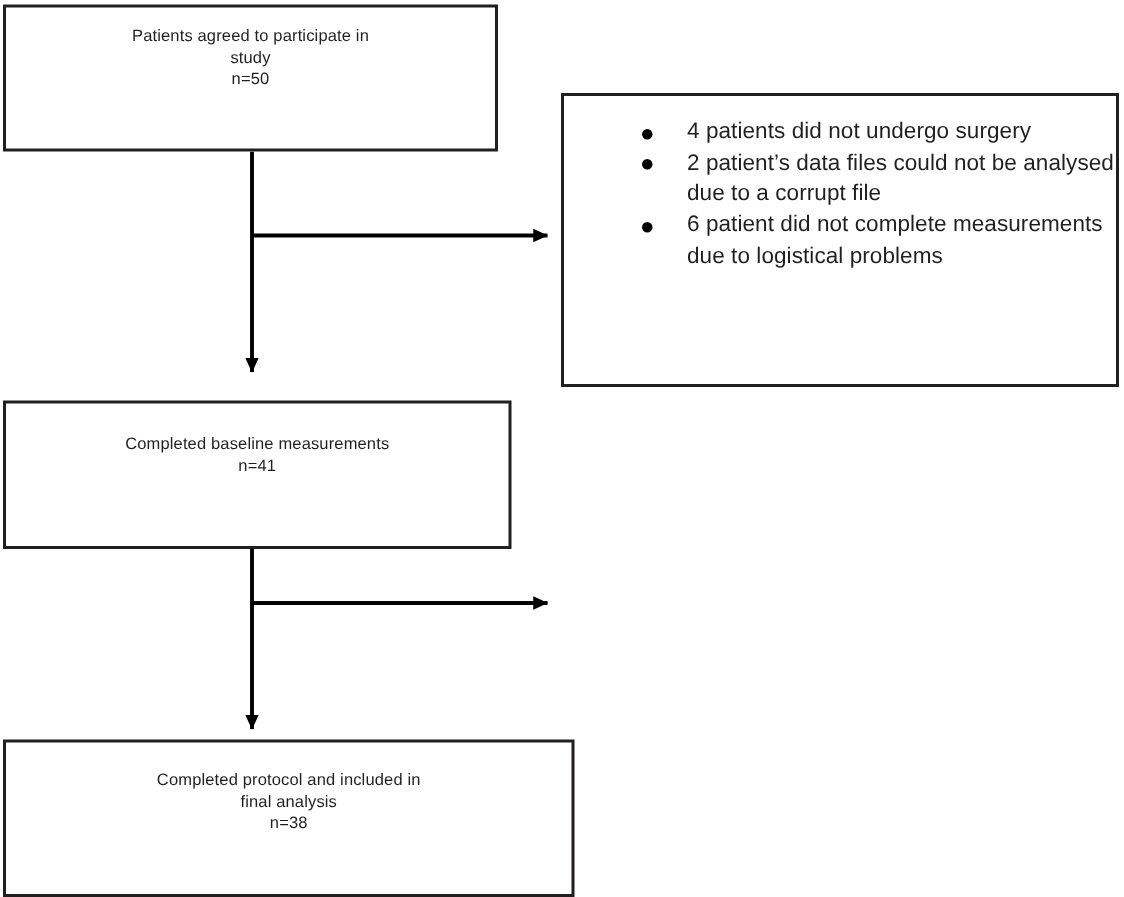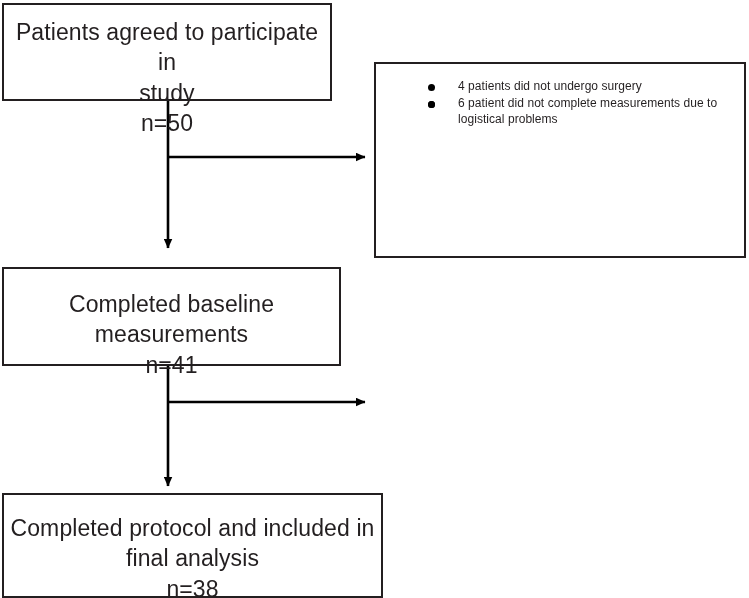--- a/index.html
+++ b/index.html
@@ -24,40 +24,40 @@
     box-sizing: border-box;
     border: 2px solid #231f20;
     background: #ffffff;
     display: flex;
     flex-direction: column;
     align-items: center;
     justify-content: flex-start;
   }
   .node-text {
     text-align: center;
-    font-size: 23px;
+    font-size: 11px;
     line-height: 1.32;
     color: #231f20;
     white-space: pre-line;
     letter-spacing: 0.1px;
   }
   .exclusion-box {
     position: absolute;
     box-sizing: border-box;
     border: 2px solid #231f20;
     background: #ffffff;
   }
   .bullet-list {
     list-style: none;
     margin: 0;
     padding: 0;
   }
   .bullet-item {
     position: relative;
-    font-size: 12px;
+    font-size: 15px;
     line-height: 1.38;
     color: #231f20;
     padding-left: 82px;
     margin: 0 0 0 0;
     letter-spacing: 0.05px;
   }
   .bullet-dot {
     position: absolute;
     left: 52px;
     top: 0.52em;
@@ -111,20 +111,21 @@
   </div>
 
   <div class="exclusion-box" style="left:374px; top:62px; width:372px; height:196px; padding-top:14px;">
     <ul class="bullet-list">
       <li class="bullet-item">
         <span class="bullet-dot"></span>
         <span>4 patients did not undergo surgery</span>
       </li>
       <li class="bullet-item">
         <span class="bullet-dot"></span>
+        <span>2 patient’s data files could not be analysed due to a corrupt file</span>
       </li>
       <li class="bullet-item">
         <span class="bullet-dot"></span>
         <span>6 patient did not complete measurements due to logistical problems</span>
       </li>
     </ul>
   </div>
 
   <div class="node-box" style="left:2px; top:267px; width:339px; height:99px; padding-top:20px;">
     <div class="node-text">Completed baseline measurements

